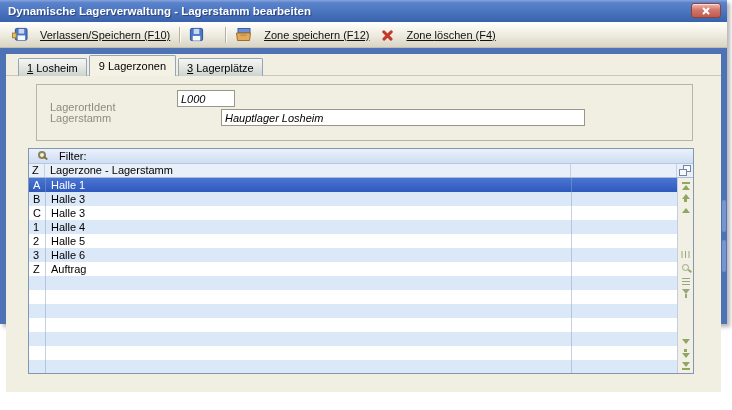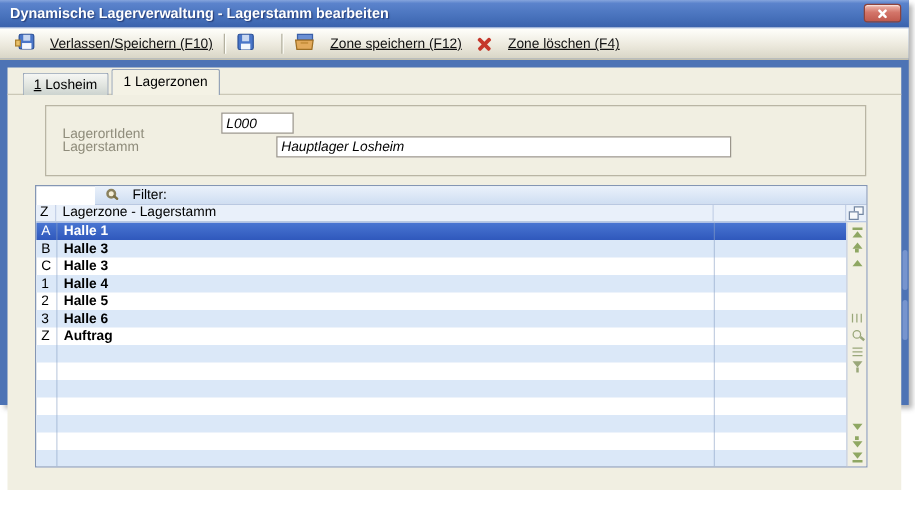--- a/index.html
+++ b/index.html
@@ -50,42 +50,42 @@
   
   .gbox { position:absolute; left:30px; top:30px; width:657px; height:57px; border:1px solid #b9b5a4; }
   .flabel { position:absolute; left:13px; font-size:11px; color:#8f8c7b; white-space:nowrap; }
   .finput { position:absolute; left:140px; height:17px; border:1px solid #9b968b; background:#fff;
     font-size:11px; font-family:"Liberation Sans", sans-serif; color:#000; padding:0 3px;font-style:italic; }
 
   
   .grid { position:absolute; left:22px; top:94px; width:666px; height:226px; border:1px solid #8496b4; background:#fff; }
   .filterbar { position:absolute; left:0; top:0; right:0; height:15px;
     background:linear-gradient(#eaf1fb, #cfdef2); border-bottom:1px solid #b9c8e1;
-    font-size:11px; color:#000;margin-left:47px; }
+    font-size:11px; color:#000; }
   .filterbar .flt { position:absolute; left:30px; top:1px; }
   .fmag { position:absolute; left:9px; top:2px; width:8px; height:8px; border:2px solid #8a815e; border-radius:50%; background:#f7f0d8; }
   .fmag:after { content:""; position:absolute; width:5px; height:2px; background:#7d7145; right:-4px; bottom:-2px; transform:rotate(38deg); border-radius:1px; }
 
   .thead { position:absolute; left:0; top:15px; right:0; height:14px; background:#e9f0fa;
     border-bottom:1px solid #a9bcda; display:flex; font-size:11px; color:#000; }
   .hz { width:16px; padding-left:3px; border-right:1px solid #c5d1e8; }
   .hn { width:526px; padding-left:5px; border-right:1px solid #c5d1e8; }
   .hx { width:106px; border-right:1px solid #c5d1e8; }
   .hic { flex:1; position:relative; }
   .colchooser { position:absolute; right:2px; top:1px; width:12px; height:11px; }
   .colchooser i { position:absolute; width:8px; height:7px; border:1px solid #7285a2; background:#f8fafc; }
   .colchooser i:first-child { right:0; top:0; }
   .colchooser i:last-child  { left:0; bottom:0; }
 
   .tbody { position:absolute; left:0; top:29px; width:648px; height:195px; overflow:hidden; }
   .trow { height:14px; display:flex; align-items:center; font-size:11px; color:#000; }
   .trow.alt { background:#dbe8f8; }
   .trow.selected { background:linear-gradient(#4a76d2, #2f58bc); color:#fff; }
   .cz { width:16px; padding-left:4px; }
-  .cn { padding-left:6px;font-weight:bold; }
+  .cn { padding-left:6px; }
   .vline { position:absolute; top:0; bottom:0; width:1px; background:rgba(140,162,198,.5); }
 
   
   .strip { position:absolute; right:0; top:29px; width:16px; height:195px; background:#f2f0e4; border-left:1px solid #c2cde2; }
   .navbtn { position:absolute; left:0; width:15px; height:11px; display:flex; flex-direction:column; align-items:center; justify-content:center; }
   .tri-up   { width:0; height:0; border-left:4px solid transparent; border-right:4px solid transparent; border-bottom:5px solid #8fa763; }
   .tri-down { width:0; height:0; border-left:4px solid transparent; border-right:4px solid transparent; border-top:5px solid #8fa763; }
   .hbar { width:8px; height:2px; background:#8fa763; }
   .stem { width:3px; height:3px; background:#8fa763; }
   .gap1 { margin-bottom:1px; }
@@ -157,21 +157,24 @@
     <div class="grip" style="right:1px; top:240px; width:4px; height:32px;"></div>
     <div class="grip" style="left:34px; bottom:4px; width:30px; height:6px;"></div>
 
     <div class="content">
       <div class="tabline"></div>
       <div class="tabs">
         <div class="tab">
             <span><span class="u">1</span><span> Losheim</span></span>
           </div>
         <div class="tab active">
-            <span><span class="u"></span><span>1 Lagerzonen</span></span>
+            <span><span class="u"></span><span>9 Lagerzonen</span></span>
+          </div>
+        <div class="tab">
+            <span><span class="u">3</span><span> Lagerplätze</span></span>
           </div>
       </div>
 
       <div class="gbox">
         <span class="flabel" style="top:4px;margin-top:12px;">LagerortIdent</span>
         <span class="flabel" style="top:27px;">Lagerstamm</span>
         <input class="finput" style="top: 5px; width: 58px;" value="L000">
         <input class="finput" style="top: 24px; width: 364px; margin-left: 44px;" value="Hauptlager Losheim">
       </div>
 

